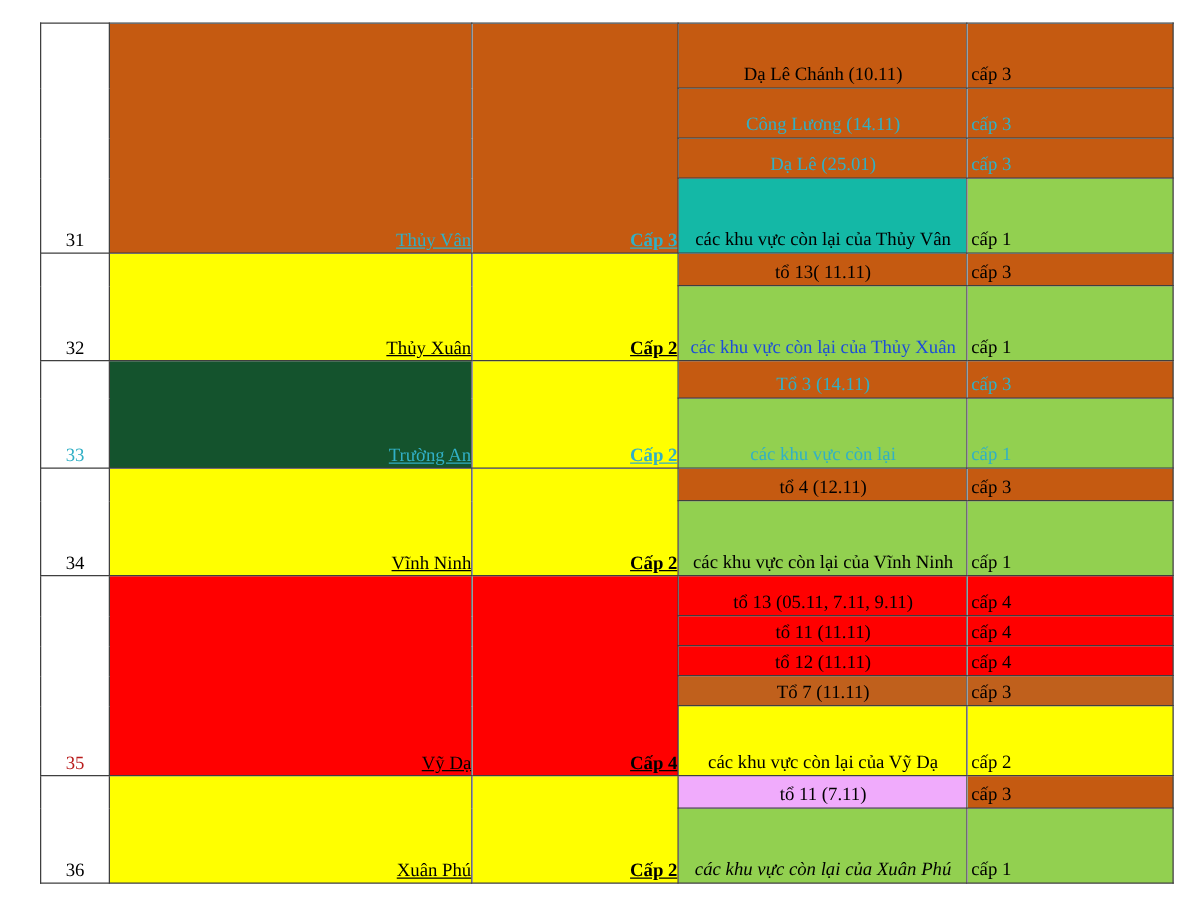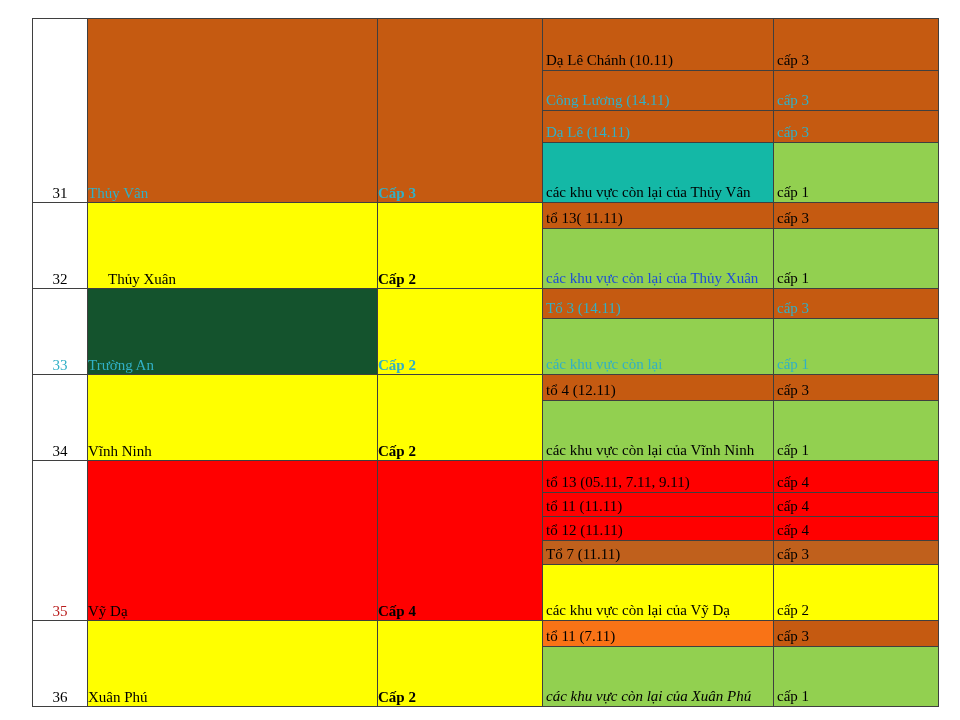--- a/index.html
+++ b/index.html
@@ -57,28 +57,29 @@
   
   td.idx {
     background: #ffffff;
     text-align: center;
     vertical-align: middle;
     font-size: 15px;
   }
 
   
   td.name, td.level {
-    text-align: left;
+    text-align: right;
     vertical-align: middle;
+    text-decoration: underline;
   }
   td.level { font-weight: bold; }
 
   
   td.area {
-    text-align: left;
+    text-align: center;
     vertical-align: bottom;
   }
   td.sublevel {
     text-align: left;
     vertical-align: bottom;
   }
 
   
   .f-small { font-size: 11px; }
   .f-med   { font-size: 15px; }
@@ -114,21 +115,21 @@
         <tr style="height: 40px;">
           <td class="area f-small" style="background: rgb(197, 90, 17); color: rgb(49, 176, 198);">
             <span class="cell-pad">Công Lương (14.11)</span>
           </td>
           <td class="sublevel f-small" style="background: rgb(197, 90, 17); color: rgb(49, 176, 198);">
             <span class="cell-pad">cấp 3</span>
           </td>
         </tr>
         <tr style="height: 32px;">
           <td class="area f-big" style="background: rgb(197, 90, 17); color: rgb(49, 176, 198);">
-            <span class="cell-pad">Dạ Lê (14.11)</span>
+            <span class="cell-pad">Dạ Lê (25.01)</span>
           </td>
           <td class="sublevel f-big" style="background: rgb(197, 90, 17); color: rgb(49, 176, 198);">
             <span class="cell-pad">cấp 3</span>
           </td>
         </tr>
         <tr style="height: 60px;">
           <td class="area f-med" style="background: #14b8a6; color: rgb(0, 0, 0);">
             <span class="cell-pad">các khu vực còn lại của Thủy Vân</span>
           </td>
           <td class="sublevel f-med" style="background: rgb(146, 208, 80); color: rgb(0, 0, 0);">
@@ -232,21 +233,21 @@
             <span class="cell-pad">các khu vực còn lại của Vỹ Dạ</span>
           </td>
           <td class="sublevel f-med" style="background: rgb(255, 255, 0); color: rgb(0, 0, 0);">
             <span class="cell-pad">cấp 2</span>
           </td>
         </tr>
         <tr style="height: 26px;">
           <td class="idx" rowspan="2" style="color: rgb(0, 0, 0);">36</td>
           <td class="name" rowspan="2" style="background: rgb(255, 255, 0); color: rgb(0, 0, 0);">Xuân Phú</td>
           <td class="level" rowspan="2" style="background: rgb(255, 255, 0); color: rgb(0, 0, 0);">Cấp 2</td>
-          <td class="area f-med" style="background: #f97316; color: rgb(0, 0, 0);">
+          <td class="area f-med" style="background: #f0abfc; color: rgb(0, 0, 0);">
             <span class="cell-pad">tổ 11 (7.11)</span>
           </td>
           <td class="sublevel f-med" style="background: rgb(197, 90, 17); color: rgb(0, 0, 0);">
             <span class="cell-pad">cấp 3</span>
           </td>
         </tr>
         <tr style="height: 60px;">
           <td class="area f-med" style="background: rgb(146, 208, 80); color: rgb(0, 0, 0); font-style: italic;">
             <span class="cell-pad">các khu vực còn lại của Xuân Phú</span>
           </td>

